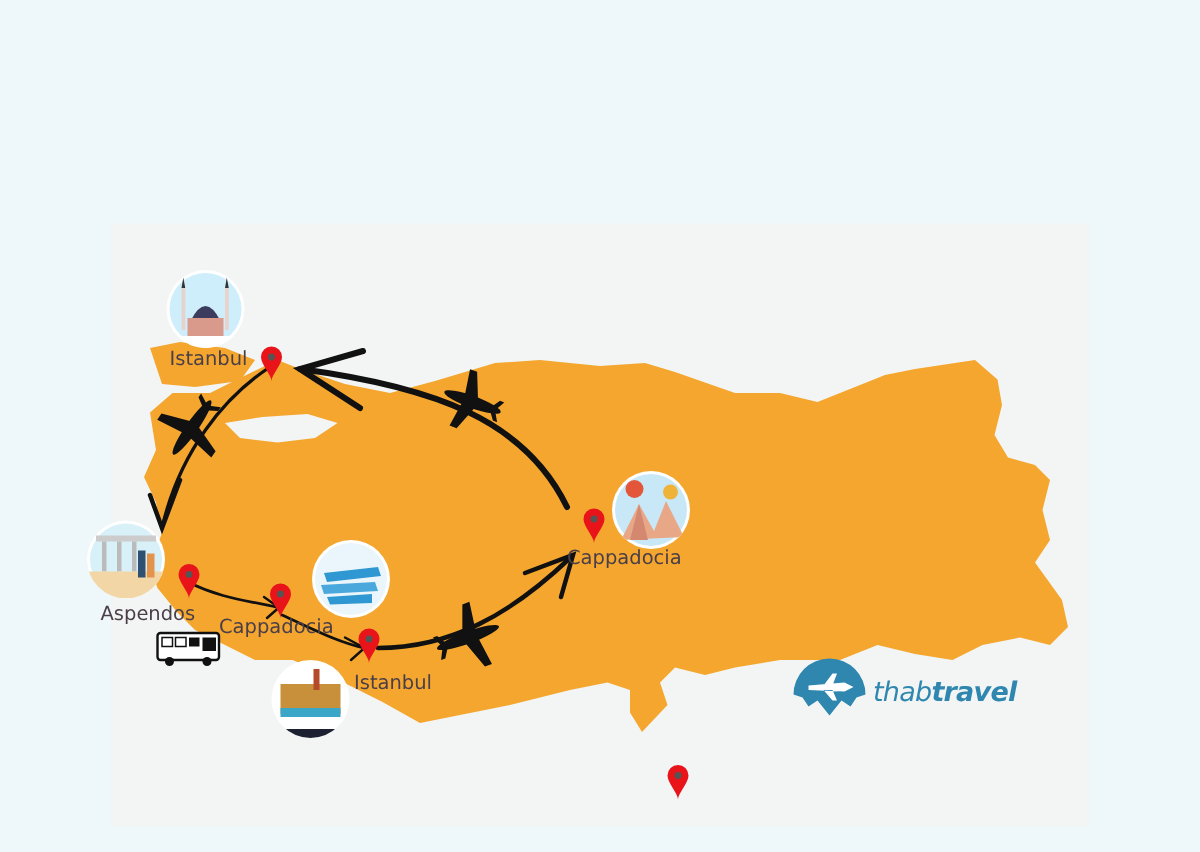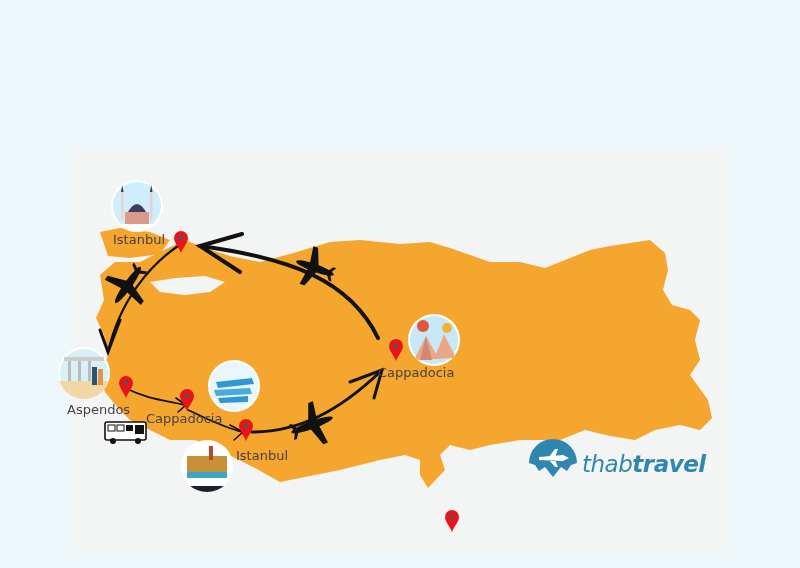--- a/index.html
+++ b/index.html
@@ -2,21 +2,21 @@
 <html><head>
 <meta charset="utf-8">
 <style>
   html, body { margin:0; padding:0; }
   body { width:800px; height:568px; background:#eef7fa; position:relative; overflow:hidden; font-family:"Liberation Sans", sans-serif; }
   .panel { position:absolute; left:74px; top:149px; width:652px; height:402px; background:#f3f5f5; }
   svg.map { position:absolute; left:0; top:0; }
   .label { position:absolute; font-weight:normal; font-size:13px; color:#4a3f48; font-family:"DejaVu Sans", sans-serif; white-space:nowrap;text-align:right; }
   .thumb { position:absolute; border-radius:50%; background:#fff; overflow:hidden; }
   .logo { position:absolute; left:527px; top:437px; width:170px; height:44px; }
-  .logo-text { position:absolute; left:55px; top:14px; font-size:23px; color:#2f87b0; font-style:italic; font-family:"DejaVu Sans", sans-serif; letter-spacing:-0.5px; }
+  .logo-text { position:absolute; left:55px; top:14px; font-size:18px; color:#2f87b0; font-style:italic; font-family:"DejaVu Sans", sans-serif; letter-spacing:-0.5px; }
   .logo-text b { font-weight:bold; }
   .bus { position:absolute; left:104px; top:420px; width:44px; height:26px; }
 </style>
 </head>
 <body>
 
 <div class="panel"></div>
 
 <svg class="map" width="800" height="568" viewBox="0 0 800 568">
 

